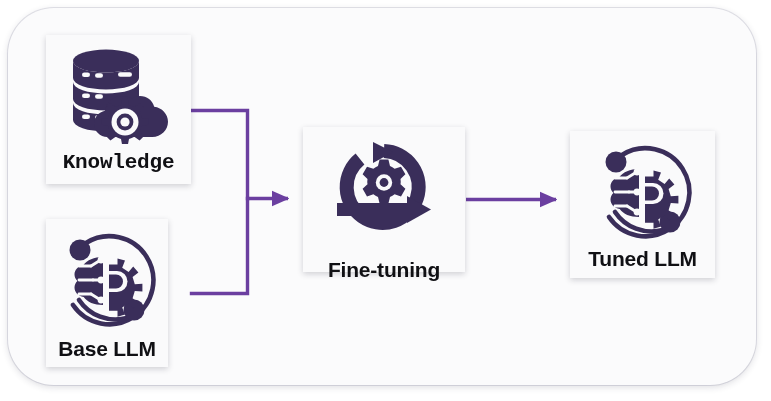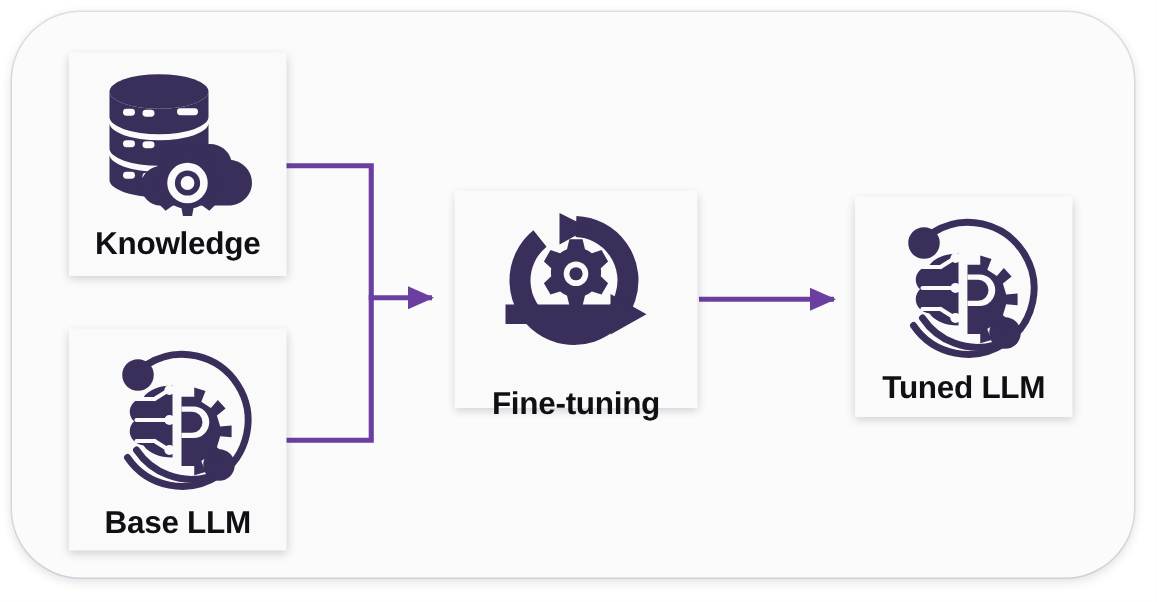--- a/index.html
+++ b/index.html
@@ -55,25 +55,26 @@
     color: #101014;
     letter-spacing: -0.2px;
     text-align: center;
     white-space: nowrap;
     line-height: 1;
   }
 
   #node-knowledge {
     left: 46px; top: 35px; width: 145px; height: 149px;
     padding-top: 13px;
+    font-family: Liberation Mono, monospace;
   }
   #node-knowledge .node-label { font-size: 21px; margin-top: 8px; }
 
   #node-base-llm {
-    left: 46px; top: 219px; width: 145px; height: 148px;
+    left: 46px; top: 219px; width: 122px; height: 148px;
     padding-top: 11px;
   }
   #node-base-llm .node-label { font-size: 21px; margin-top: 8px; }
 
   #node-fine-tuning {
     left: 303px; top: 127px; width: 162px; height: 145px;
     padding-top: 14px;
   }
   #node-fine-tuning .node-label { font-size: 21px; margin-top: 24px; }
 

